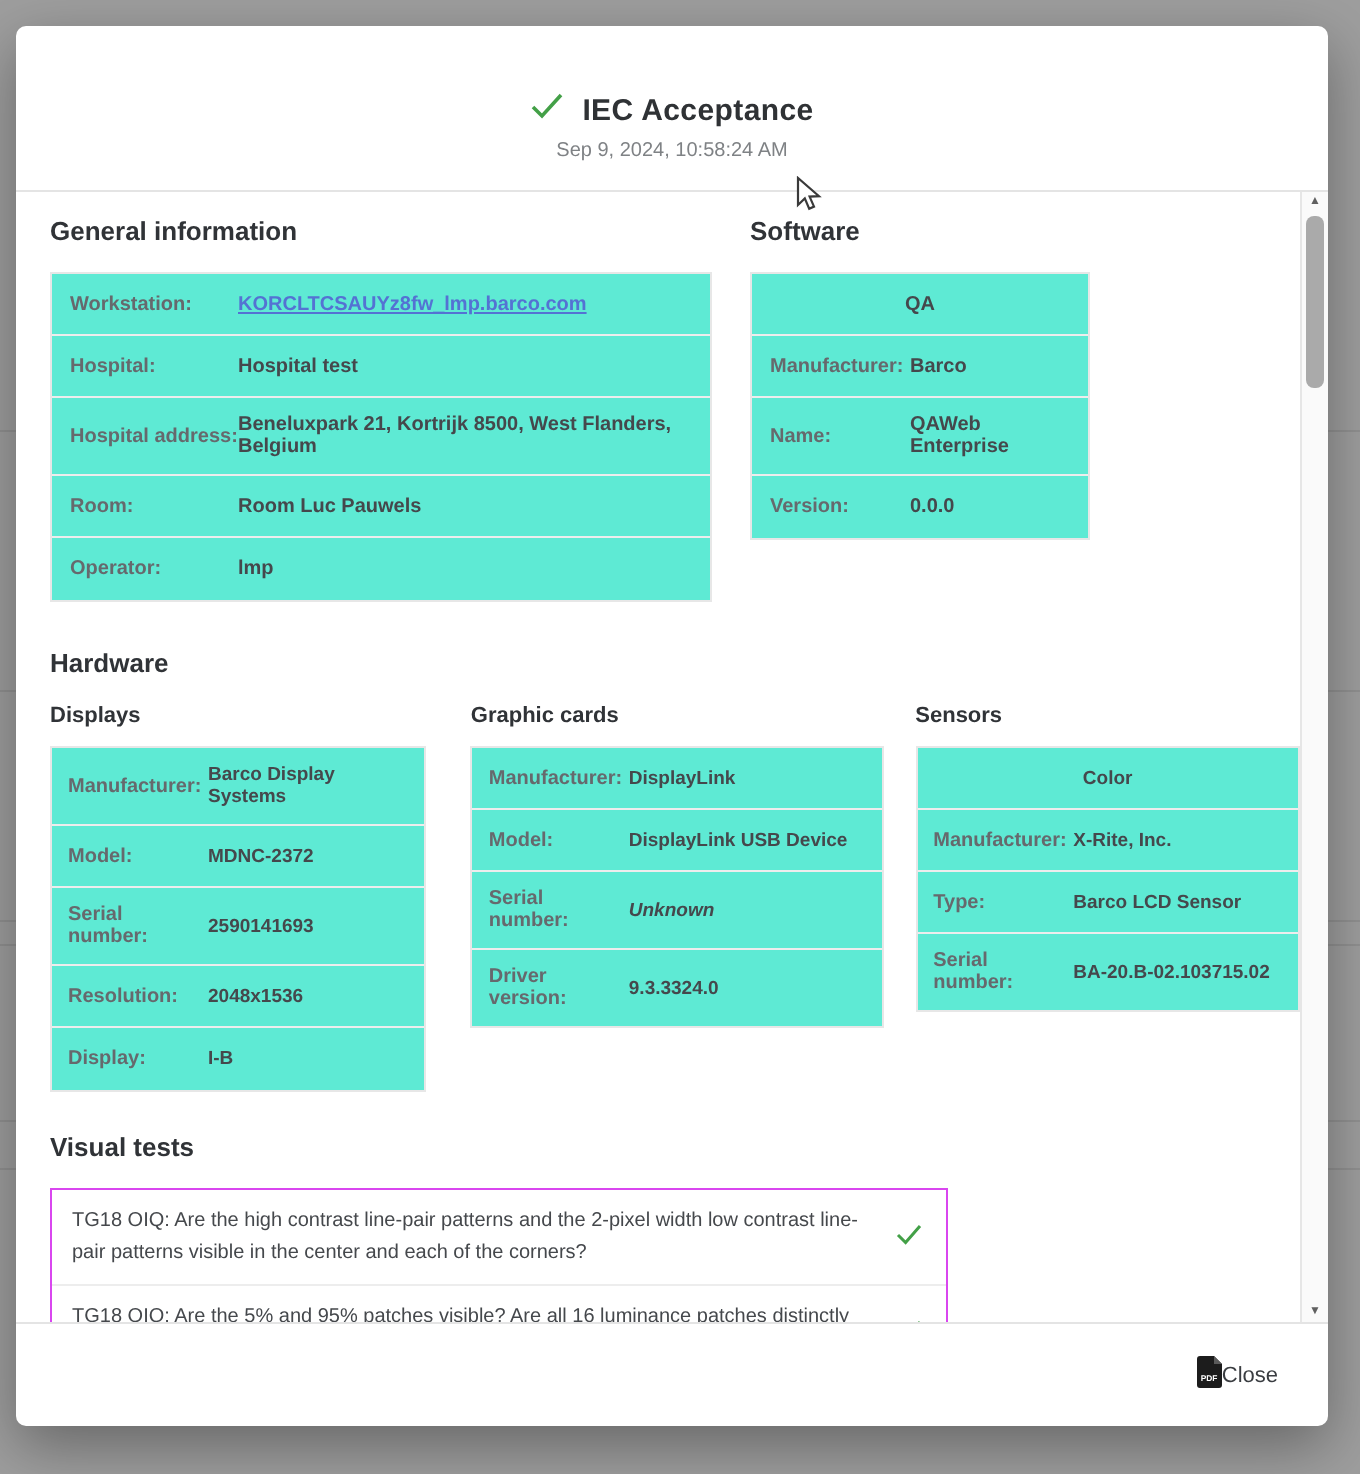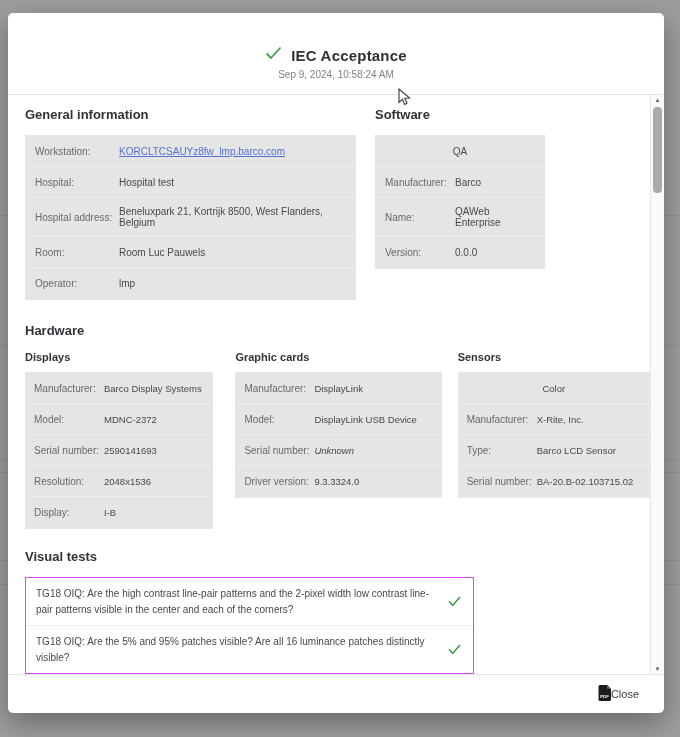--- a/index.html
+++ b/index.html
@@ -35,21 +35,21 @@
   
   .content-wrap { flex: 1; position: relative; overflow: hidden; }
   .content {
     position: absolute; left: 0; top: 0; right: 14px; bottom: 0;
     padding: 12px 0 0 17px;
     overflow: hidden;
   }
   .section-title { font-size: 13px; font-weight: 600; color: #303337; margin-bottom: 13px; }
   .sub-title { font-size: 11px; font-weight: 700; color: #303337; margin-bottom: 9px; }
 
-  .kv-table { background: #e5e5e5; border: 1px solid #e7e7e7; }
+  .kv-table { background: #5eead4; border: 1px solid #e7e7e7; font-weight: bold; }
   .kv-row { display: flex; align-items: center; padding: 8px 9px; border-bottom: 1px solid #ededed; min-height: 31px; }
   .kv-row:last-child { border-bottom: none; }
   .kv-label { flex: 0 0 auto; font-size: 10px; color: #66696d; }
   .kv-value { font-size: 10px; color: #45484c; }
   .kv-header { justify-content: center; }
   .kv-header .kv-value { text-align: center; }
   .italic { font-style: italic; }
   a.link { color: #5472d3; text-decoration: underline; font-size: 10px; }
 
   .row-flex { display: flex; }
@@ -79,21 +79,21 @@
     position: absolute; right: 0; top: 0; bottom: 0; width: 14px;
     background: #fafafa; border-left: 1px solid #e6e6e6;
   }
   .sb-arrow { position: absolute; left: 0; width: 13px; height: 10px; font-size: 6px; color: #606060; text-align: center; line-height: 10px; cursor: default; }
   .sb-arrow-up { top: 0; }
   .sb-arrow-down { bottom: 0; }
   .sb-thumb { position: absolute; left: 2px; width: 9px; top: 12px; height: 86px; background: #aaaaaa; border-radius: 4px; }
 
   
   .modal-footer {
-    height: 39px; border-top: 1px solid #e4e4e4;
+    height: 52px; border-top: 1px solid #e4e4e4;
     display: flex; align-items: center; justify-content: flex-end;
     padding-right: 25px;
   }
   .pdf-btn { background: none; border: none; cursor: pointer; display: flex; align-items: center; }
   .close-btn { background: none; border: none; cursor: pointer; font-family: "Liberation Sans", sans-serif; font-size: 11px; font-weight: 500; color: #3a3d41; }
 
   .cursor { position: absolute; left: 398px; top: 88px; width: 13px; height: 18px; pointer-events: none; z-index: 50; }
 </style>
 </head>
 <body>

